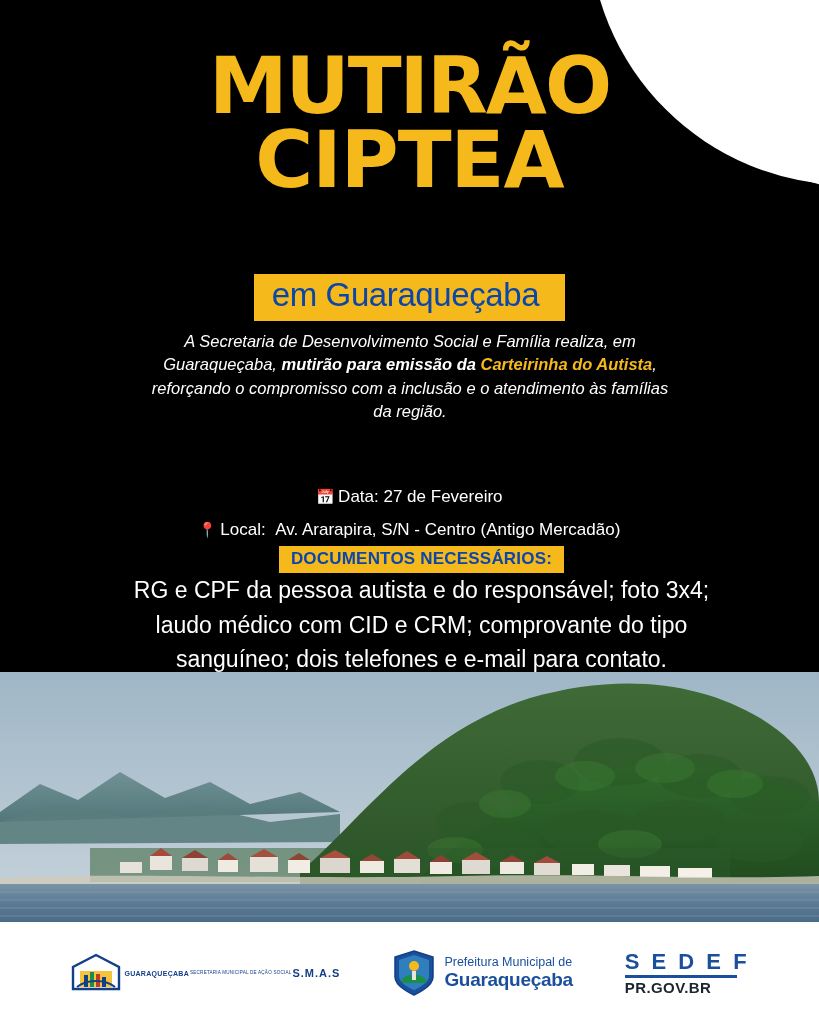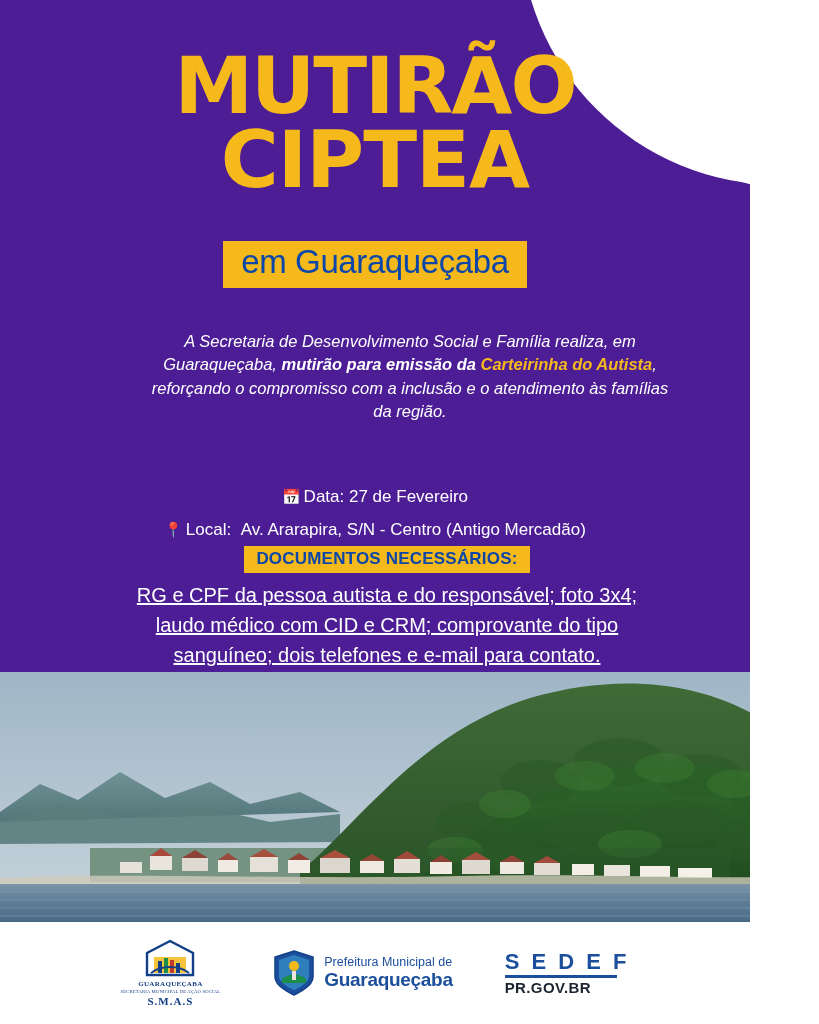--- a/index.html
+++ b/index.html
@@ -4,22 +4,22 @@
 <style>
   * { box-sizing: border-box; margin: 0; padding: 0; }
   html, body {
     width: 819px; height: 1024px;
     font-family: "Liberation Sans", sans-serif;
     background: #ffffff;
     overflow: hidden;
   }
   #poster {
     position: relative;
-    width: 750px; height: 1024px;
-    background: #4c1d95;
+    width: 819px; height: 1024px;
+    background: #000000;
     overflow: hidden;
   }
   
   .corner-white {
     position: absolute;
     top: -215px; right: -240px;
     width: 470px; height: 400px;
     background: #ffffff;
     border-radius: 0 0 0 260px;
   }
@@ -61,24 +61,25 @@
   .subtitle-wrap {
     position: absolute;
     top: 241px; left: 0; right: 0;
     text-align: center;
   }
   .subtitle {
     display: inline-block;
     background: #f5b91b;
     color: #0b46a8;
     font-size: 33px;
-    padding: 4px 18px 8px 18px;
+    padding: 4px 26px 8px 18px;
     font-weight: normal;
     letter-spacing: -0.4px;
     line-height: 1.05;
+    margin-top: 33px;
   }
 
   
   .lead {
     position: absolute;
     top: 330px; left: 150px; width: 520px;
     text-align: center;
     color: #ffffff;
     font-style: italic;
     font-size: 16.5px;
@@ -112,25 +113,23 @@
   .docs-title {
     display: inline-block;
     background: #f5b91b;
     color: #0b46a8;
     font-weight: bold;
     font-size: 17px;
     letter-spacing: 0.2px;
     padding: 3px 12px 4px 12px;
   }
   .docs-body {
-    margin-top: 7px;
     color: #ffffff;
-    font-size: 20px;
+    font-size: 23px;
     line-height: 1.5;
-    text-decoration: underline;
   }
   .docs-body span {
     display: block;
   }
 
   
   .sun {
     position: absolute;
     left: -70px; top: 700px;
     width: 500px; height: 360px;
@@ -150,21 +149,21 @@
   .footer {
     position: absolute;
     left: 0; right: 0; bottom: 0; height: 102px;
     background: #ffffff;
     display: flex;
     align-items: center;
     justify-content: center;
     gap: 52px;
   }
   .logo { display: flex; align-items: center; gap: 8px; }
-  .logo-smas { flex-direction: column; gap: 1px; font-family: Liberation Serif, serif; }
+  .logo-smas { flex-direction: row; gap: 1px; }
   .smas-txt1 { font-size: 7px; font-weight: bold; color: #123f86; letter-spacing: 0.3px; }
   .smas-txt2 { font-size: 4.6px; color: #123f86; letter-spacing: 0.2px; text-align:center; line-height:1.25;}
   .smas-txt3 { font-size: 11px; font-weight: bold; color: #123f86; letter-spacing: 1px; }
   .pm-text { line-height: 1.05; }
   .pm-t1 { font-size: 12.5px; color: #1b4f9c; }
   .pm-t2 { font-size: 19px; color: #1b4f9c; font-weight: bold; letter-spacing: -0.3px; }
   .sedef { text-align: left; line-height: 1.0; }
   .sedef-t1 { font-size: 22px; font-weight: bold; color: #1b4f9c; letter-spacing: 3px; }
   .sedef-rule { width: 112px; height: 3px; background: #1b4f9c; margin: 2px 0 2px 0;}
   .sedef-t2 { font-size: 15px; font-weight: bold; color: #1b2530; letter-spacing: 0.4px; }

